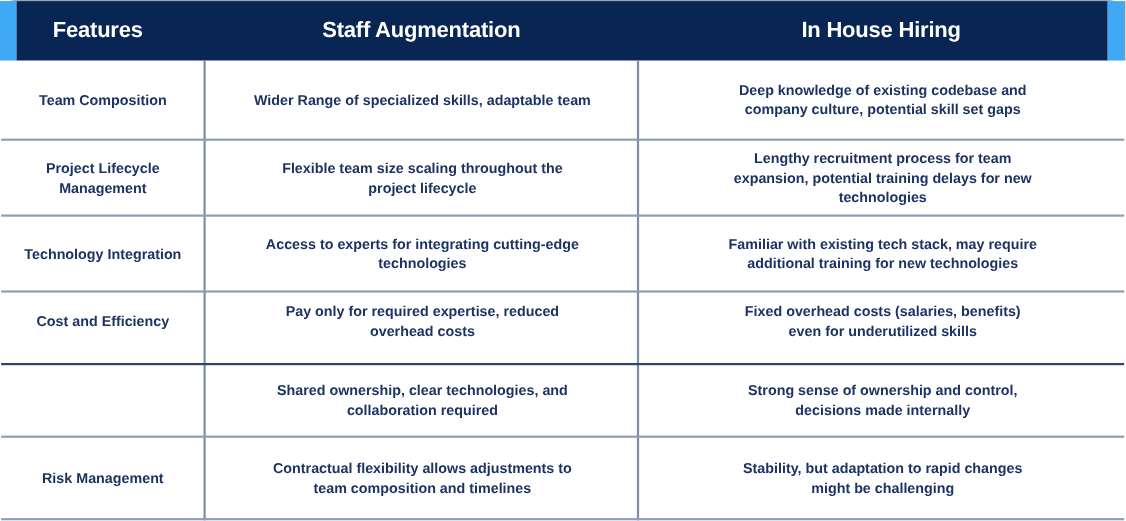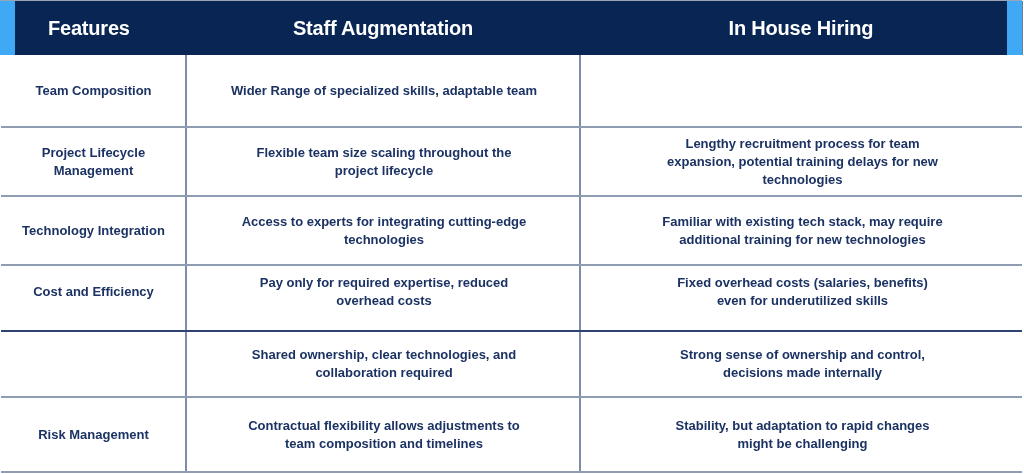--- a/index.html
+++ b/index.html
@@ -1,20 +1,20 @@
 <!DOCTYPE html>
 <html><head>
 <meta charset="utf-8">
 <style>
   html, body { margin: 0; padding: 0; background: #ffffff; }
   body { width: 1024px; height: 474px; position: relative; overflow: hidden;
          font-family: "Liberation Sans", "DejaVu Sans", sans-serif; }
   .table { position: absolute; left: 0; top: 0; width: 1024px; height: 474px; }
   .header { position: absolute; left: 0; top: 0; width: 1022px; height: 55px;
-            border-top: 1px solid #9aa4b5; box-sizing: border-box; }
+            border-top: 1px solid #9aa4b5; box-sizing: border-box; border-radius: 14px; }
   .hdr-accent-left { position: absolute; left: 0; top: 0; width: 15px; height: 54px; background: #3fa9f5; }
   .hdr-main { position: absolute; left: 15px; top: 0; width: 992px; height: 54px; background: #082554; }
   .hdr-accent-right { position: absolute; left: 1007px; top: 0; width: 15px; height: 54px; background: #3fa9f5; }
   .hdr-edge { position: absolute; left: 1022px; top: 0; width: 1px; height: 54px; background: #6f7f98; }
   .hcell { position: absolute; top: 0; height: 54px; display: flex; align-items: center; justify-content: center;
            color: #ffffff; font-weight: bold; font-size: 20px; letter-spacing: -0.2px; }
   .hc0 { left: 15px; width: 171px; justify-content: flex-start; padding-left: 33px; box-sizing: border-box; }
   .hc1 { left: 186px; width: 394px; }
   .hc2 { left: 580px; width: 490px; }
 
@@ -53,20 +53,24 @@
   <div class="hline dark" style="top:330px;"></div>
   <div class="hline" style="top:396px;"></div>
   <div class="hline" style="top:471px;"></div>
 
   <div class="row" style="top:55px;height:71px;">
     <div class="cell c0">
         <span>Team Composition</span>
       </div>
     <div class="cell c1">
         <span>Wider Range of specialized skills, adaptable team</span>
+      </div>
+    <div class="cell c2" style="width:441px;padding:0 20px;">
+        <span>Deep knowledge of existing codebase and
+company culture, potential skill set gaps</span>
       </div>
   </div>
 
   <div class="row" style="top:128px;height:67px;">
     <div class="cell c0">
         <span>Project Lifecycle
 Management</span>
       </div>
     <div class="cell c1">
         <span>Flexible team size scaling throughout the

